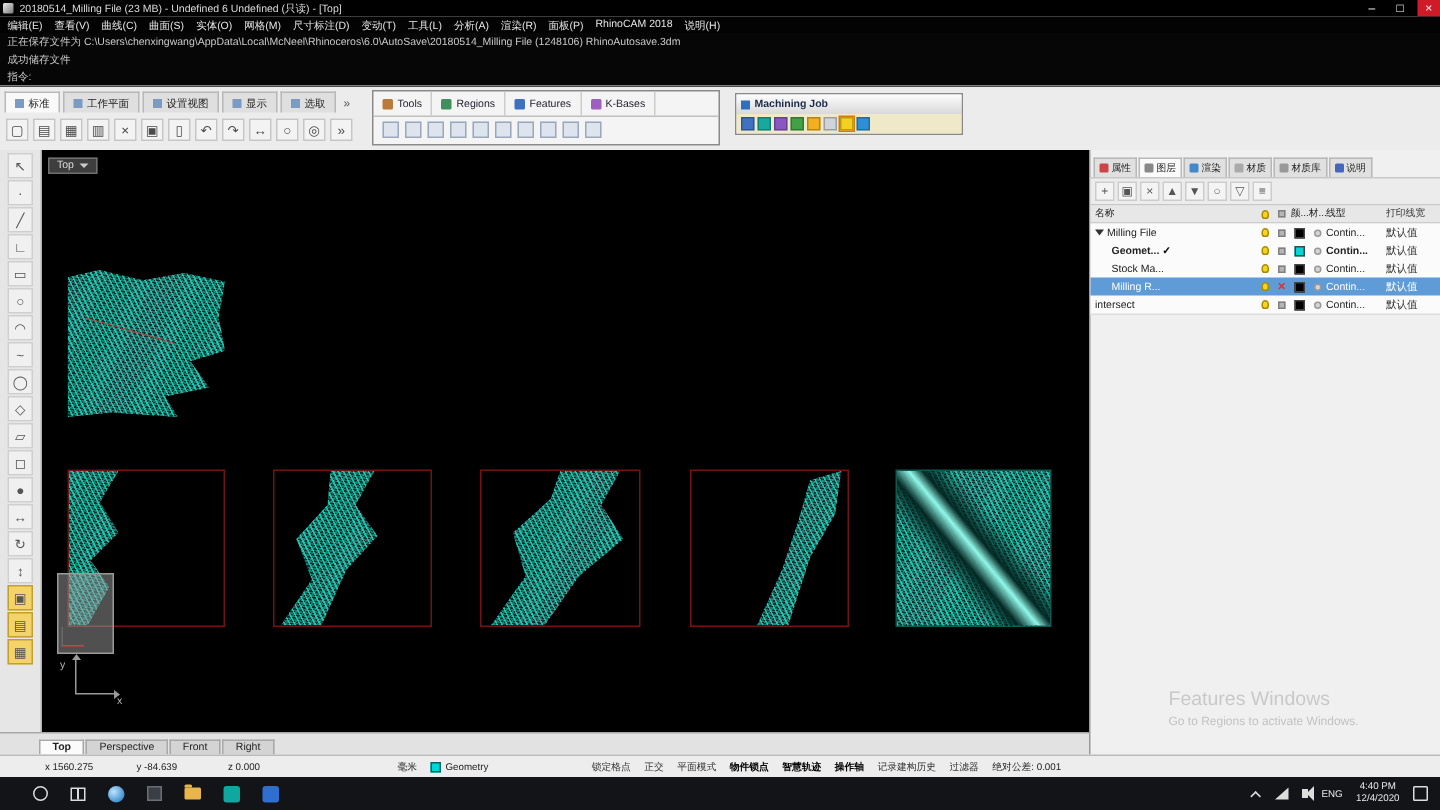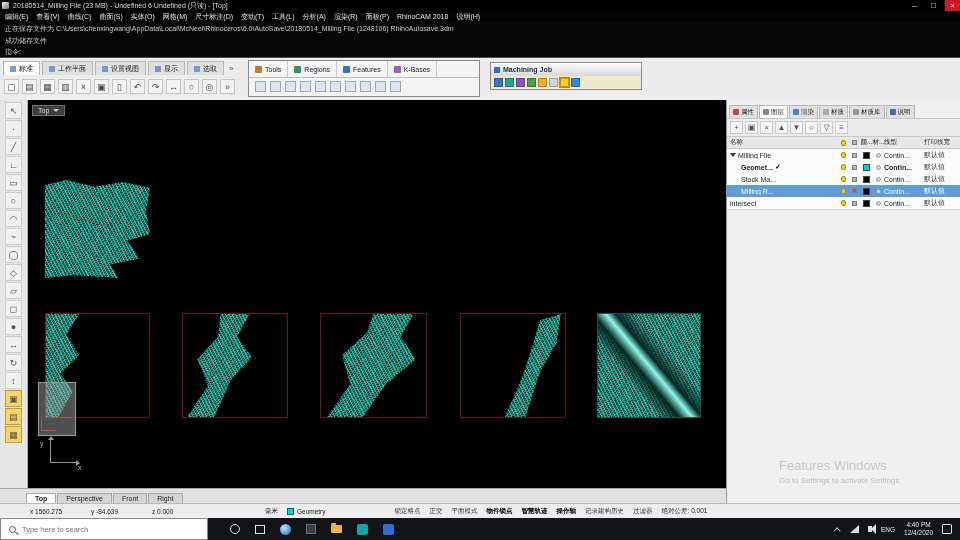--- a/index.html
+++ b/index.html
@@ -466,21 +466,21 @@
             <span class="matdot"></span>
           </span>
         <span class="c-lt">Contin...</span>
         <span class="c-pw">默认值</span>
       </div>
     </div>
   </div>
 
   <div class="activate">
     <div class="l1">Features Windows</div>
-    <div class="l2">Go to Settings to activate Settings.</div>
+    <div class="l2">Go to Regions to activate Windows.</div>
   </div>
 
   <div class="vp-tabs">
     <span class="vtab active">Top</span>
     <span class="vtab">Perspective</span>
     <span class="vtab">Front</span>
     <span class="vtab">Right</span>
   </div>
 
   <div class="statusbar">
@@ -497,24 +497,20 @@
     <span class="sb-t">平面模式</span>
     <span class="sb-t on">物件锁点</span>
     <span class="sb-t on">智慧轨迹</span>
     <span class="sb-t on">操作轴</span>
     <span class="sb-t">记录建构历史</span>
     <span class="sb-t">过滤器</span>
     <span>绝对公差: 0.001</span>
   </div>
 
   <div class="taskbar">
-    <div class="search">
-      <span class="sicon"></span>
-      <input type="text" placeholder="Type here to search" style="">
-    </div>
     <div class="tb-icons">
       <span class="ic-cortana"></span>
       <span class="ic-taskview"></span>
       <span class="ic-edge"></span>
       <span class="ic-dark"></span>
       <span class="ic-folder"></span>
       <span class="ic-rhino"></span>
       <span class="ic-blue"></span>
     </div>
     <div class="tray">

